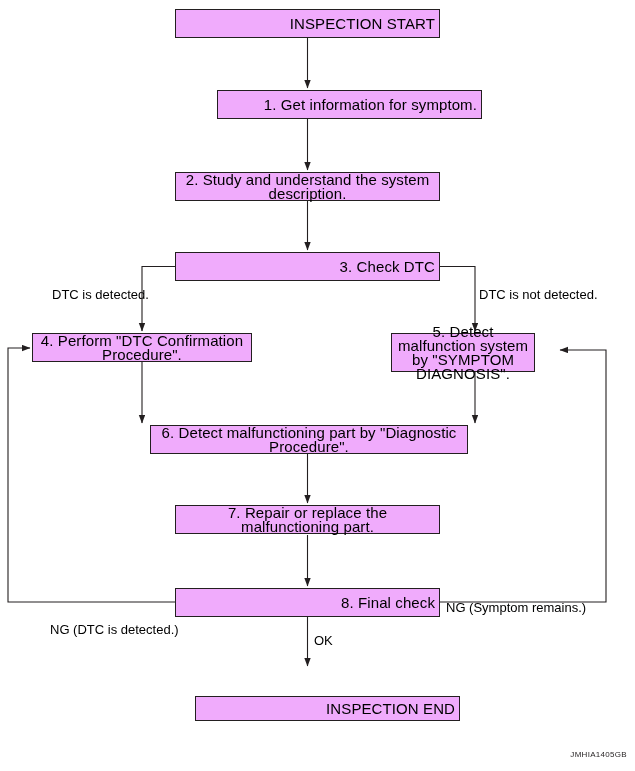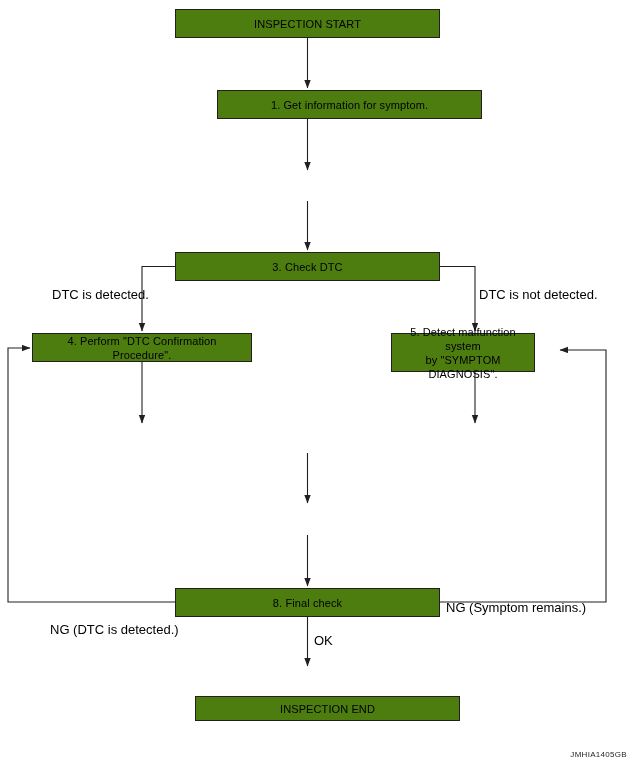--- a/index.html
+++ b/index.html
@@ -21,27 +21,27 @@
     position: absolute;
     left: 0;
     top: 0;
     width: 635px;
     height: 771px;
   }
   .node {
     position: absolute;
     box-sizing: border-box;
     border: 1px solid #231f20;
-    background: #4d7c0f;
+    background: #f0abfc;
     display: flex;
     align-items: center;
-    justify-content: center;
+    justify-content: flex-end;
     text-align: center;
     color: #000000;
-    font-size: 11px;
+    font-size: 15px;
     line-height: 14px;
     letter-spacing: 0.1px;
   }
   .node-text {
     display: block;
     padding: 0 4px;
     white-space: pre-line;
   }
   .edge-label {
     position: absolute;
@@ -100,35 +100,44 @@
   </svg>
 
   <div class="node" style="left:175px; top:9px; width:265px; height:29px;">
     <span class="node-text">INSPECTION START</span>
   </div>
 
   <div class="node" style="left:175px; top:90px; width:265px; height:29px;margin-left:42px;">
     <span class="node-text">1. Get information for symptom.</span>
   </div>
 
+  <div class="node" style="left:175px; top:172px; width:265px; height:29px;">
+    <span class="node-text">2. Study and understand the system description.</span>
+  </div>
 
   <div class="node" style="left:175px; top:252px; width:265px; height:29px;">
     <span class="node-text">3. Check DTC</span>
   </div>
 
   <div class="node" style="left:32px; top:333px; width:220px; height:29px;">
     <span class="node-text">4. Perform "DTC Confirmation Procedure".</span>
   </div>
 
   <div class="node" style="left:391px; top:333px; width:144px; height:39px;">
     <span class="node-text">5. Detect malfunction system
 by "SYMPTOM DIAGNOSIS".</span>
   </div>
 
+  <div class="node" style="left:150px; top:425px; width:318px; height:29px;">
+    <span class="node-text">6. Detect malfunctioning part by "Diagnostic Procedure".</span>
+  </div>
 
+  <div class="node" style="left:175px; top:505px; width:265px; height:29px;">
+    <span class="node-text">7. Repair or replace the malfunctioning part.</span>
+  </div>
 
   <div class="node" style="left:175px; top:588px; width:265px; height:29px;">
     <span class="node-text">8. Final check</span>
   </div>
 
   <div class="node" style="left:175px; top:696px; width:265px; height:25px;margin-left:20px;">
     <span class="node-text">INSPECTION END</span>
   </div>
 
   <div class="edge-label" style="left:52px; top:288px;">DTC is detected.</div>

